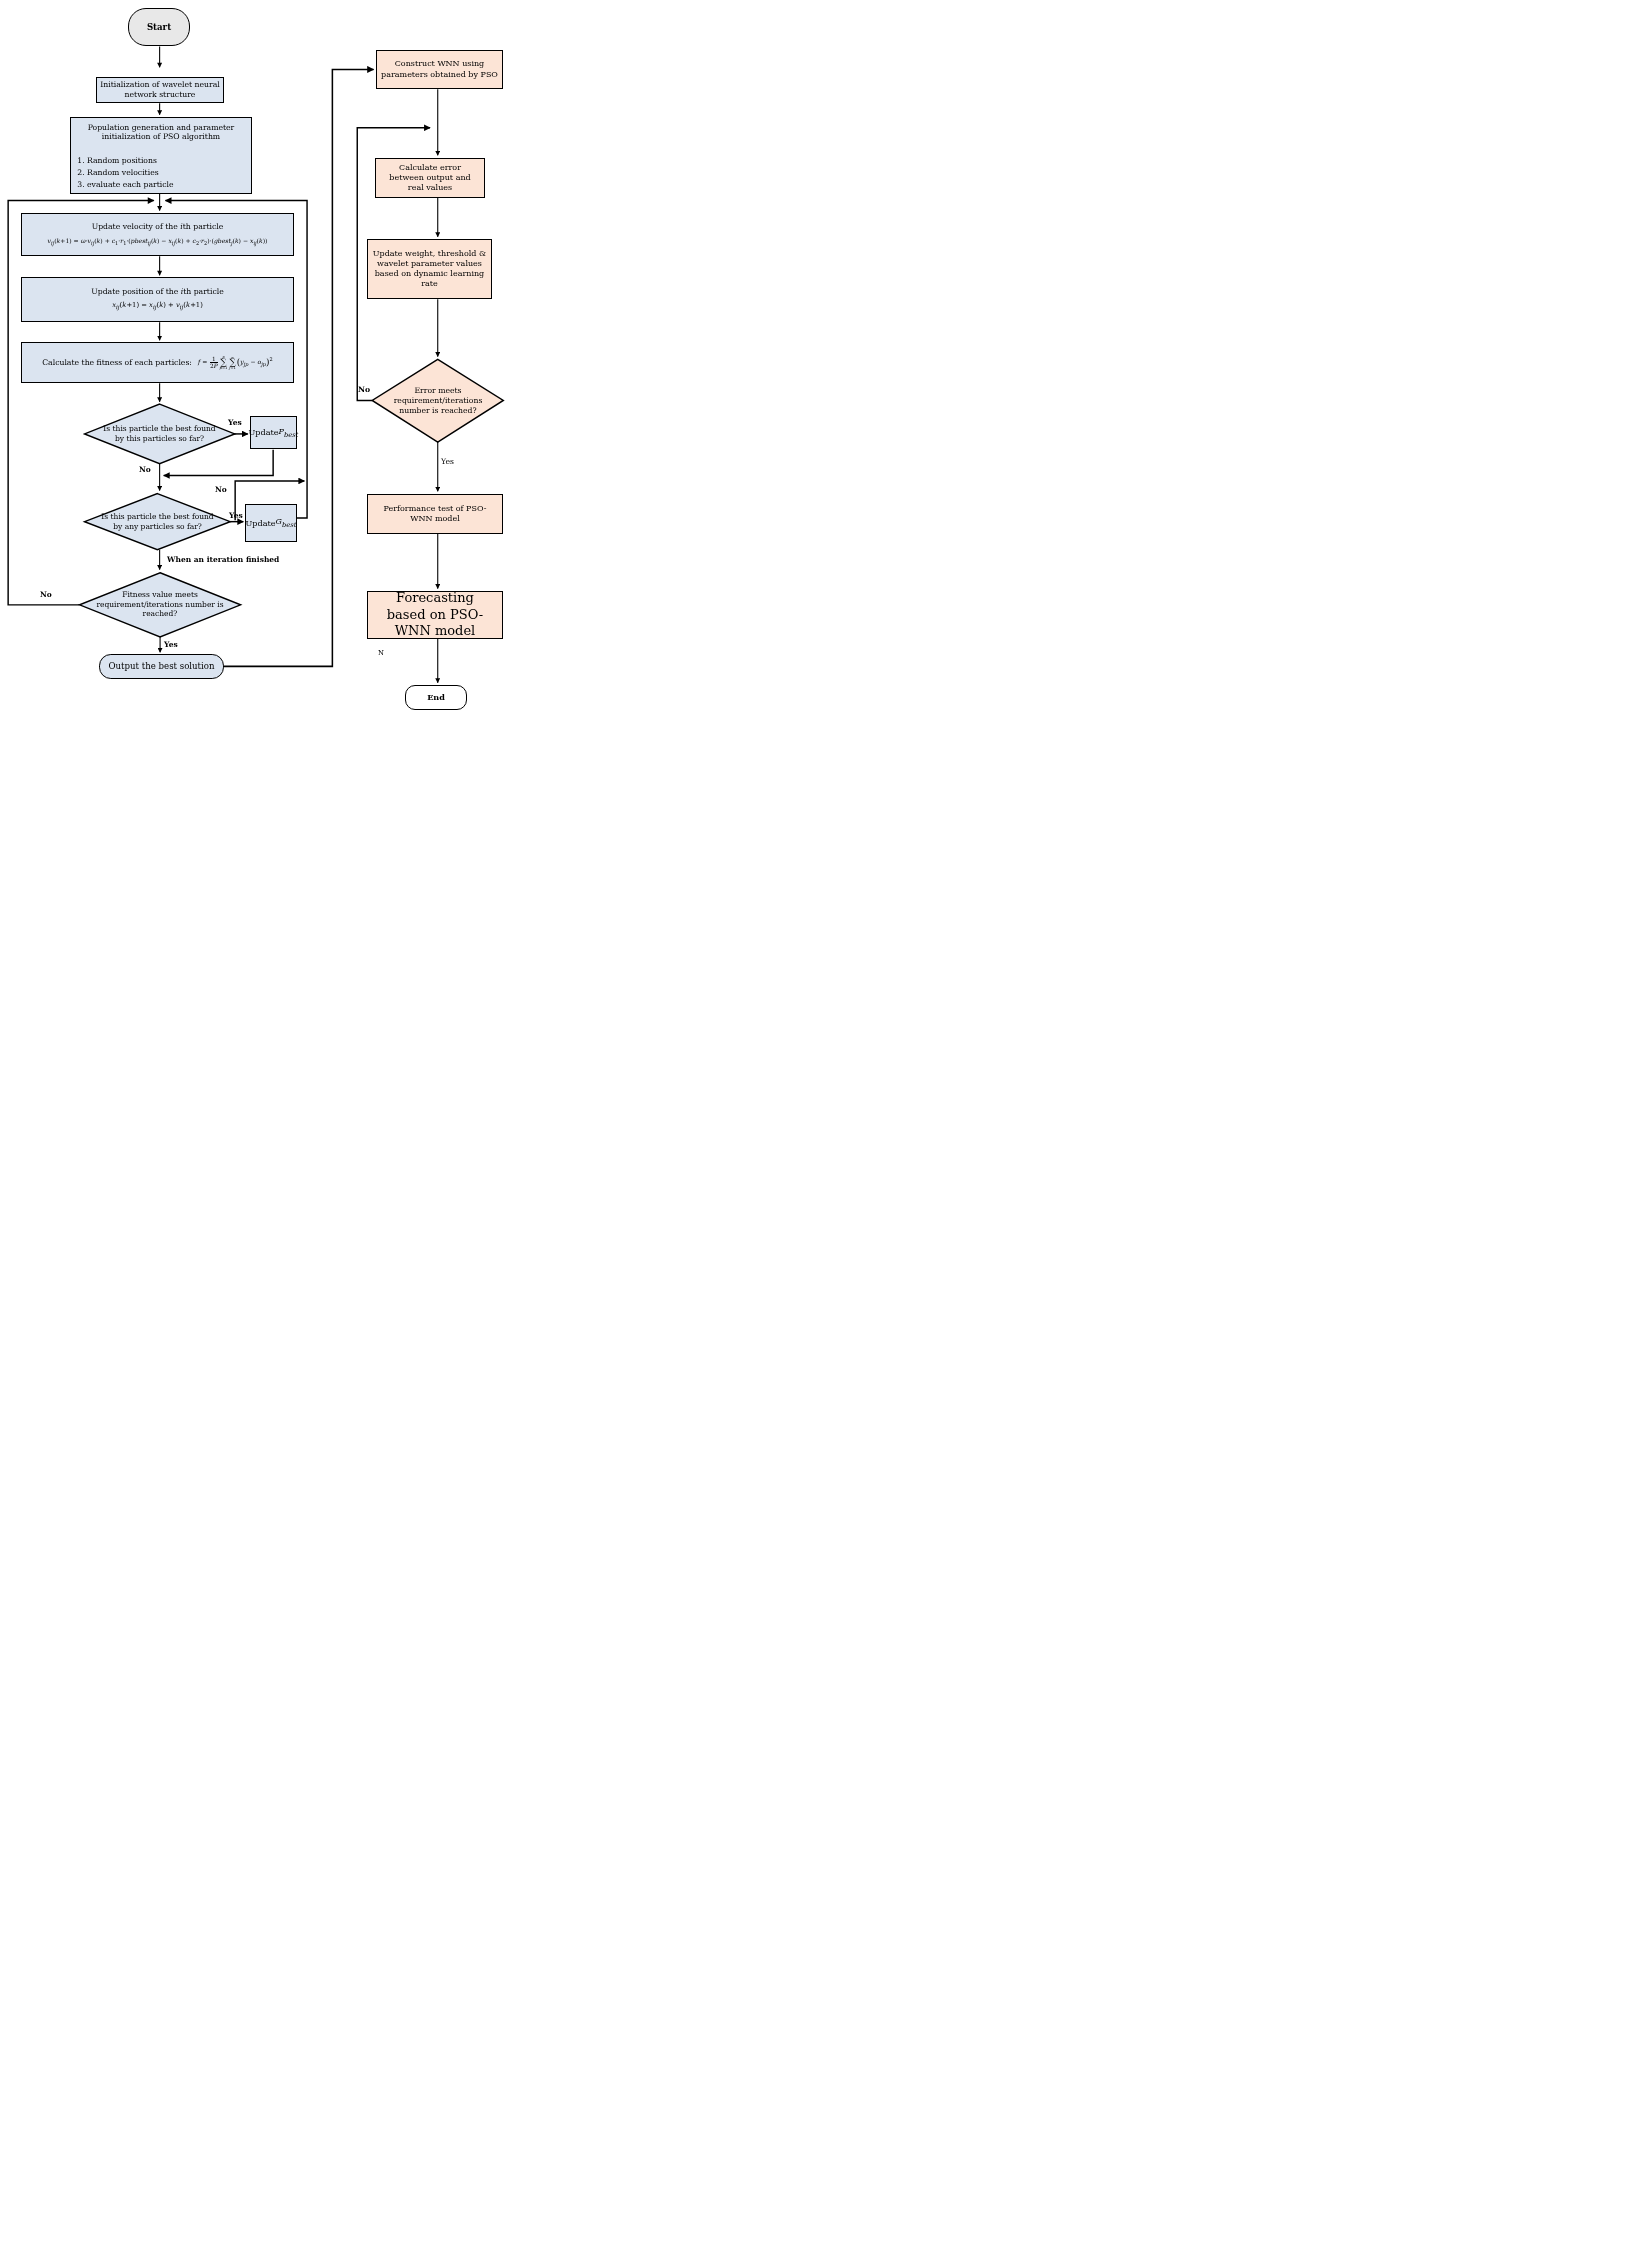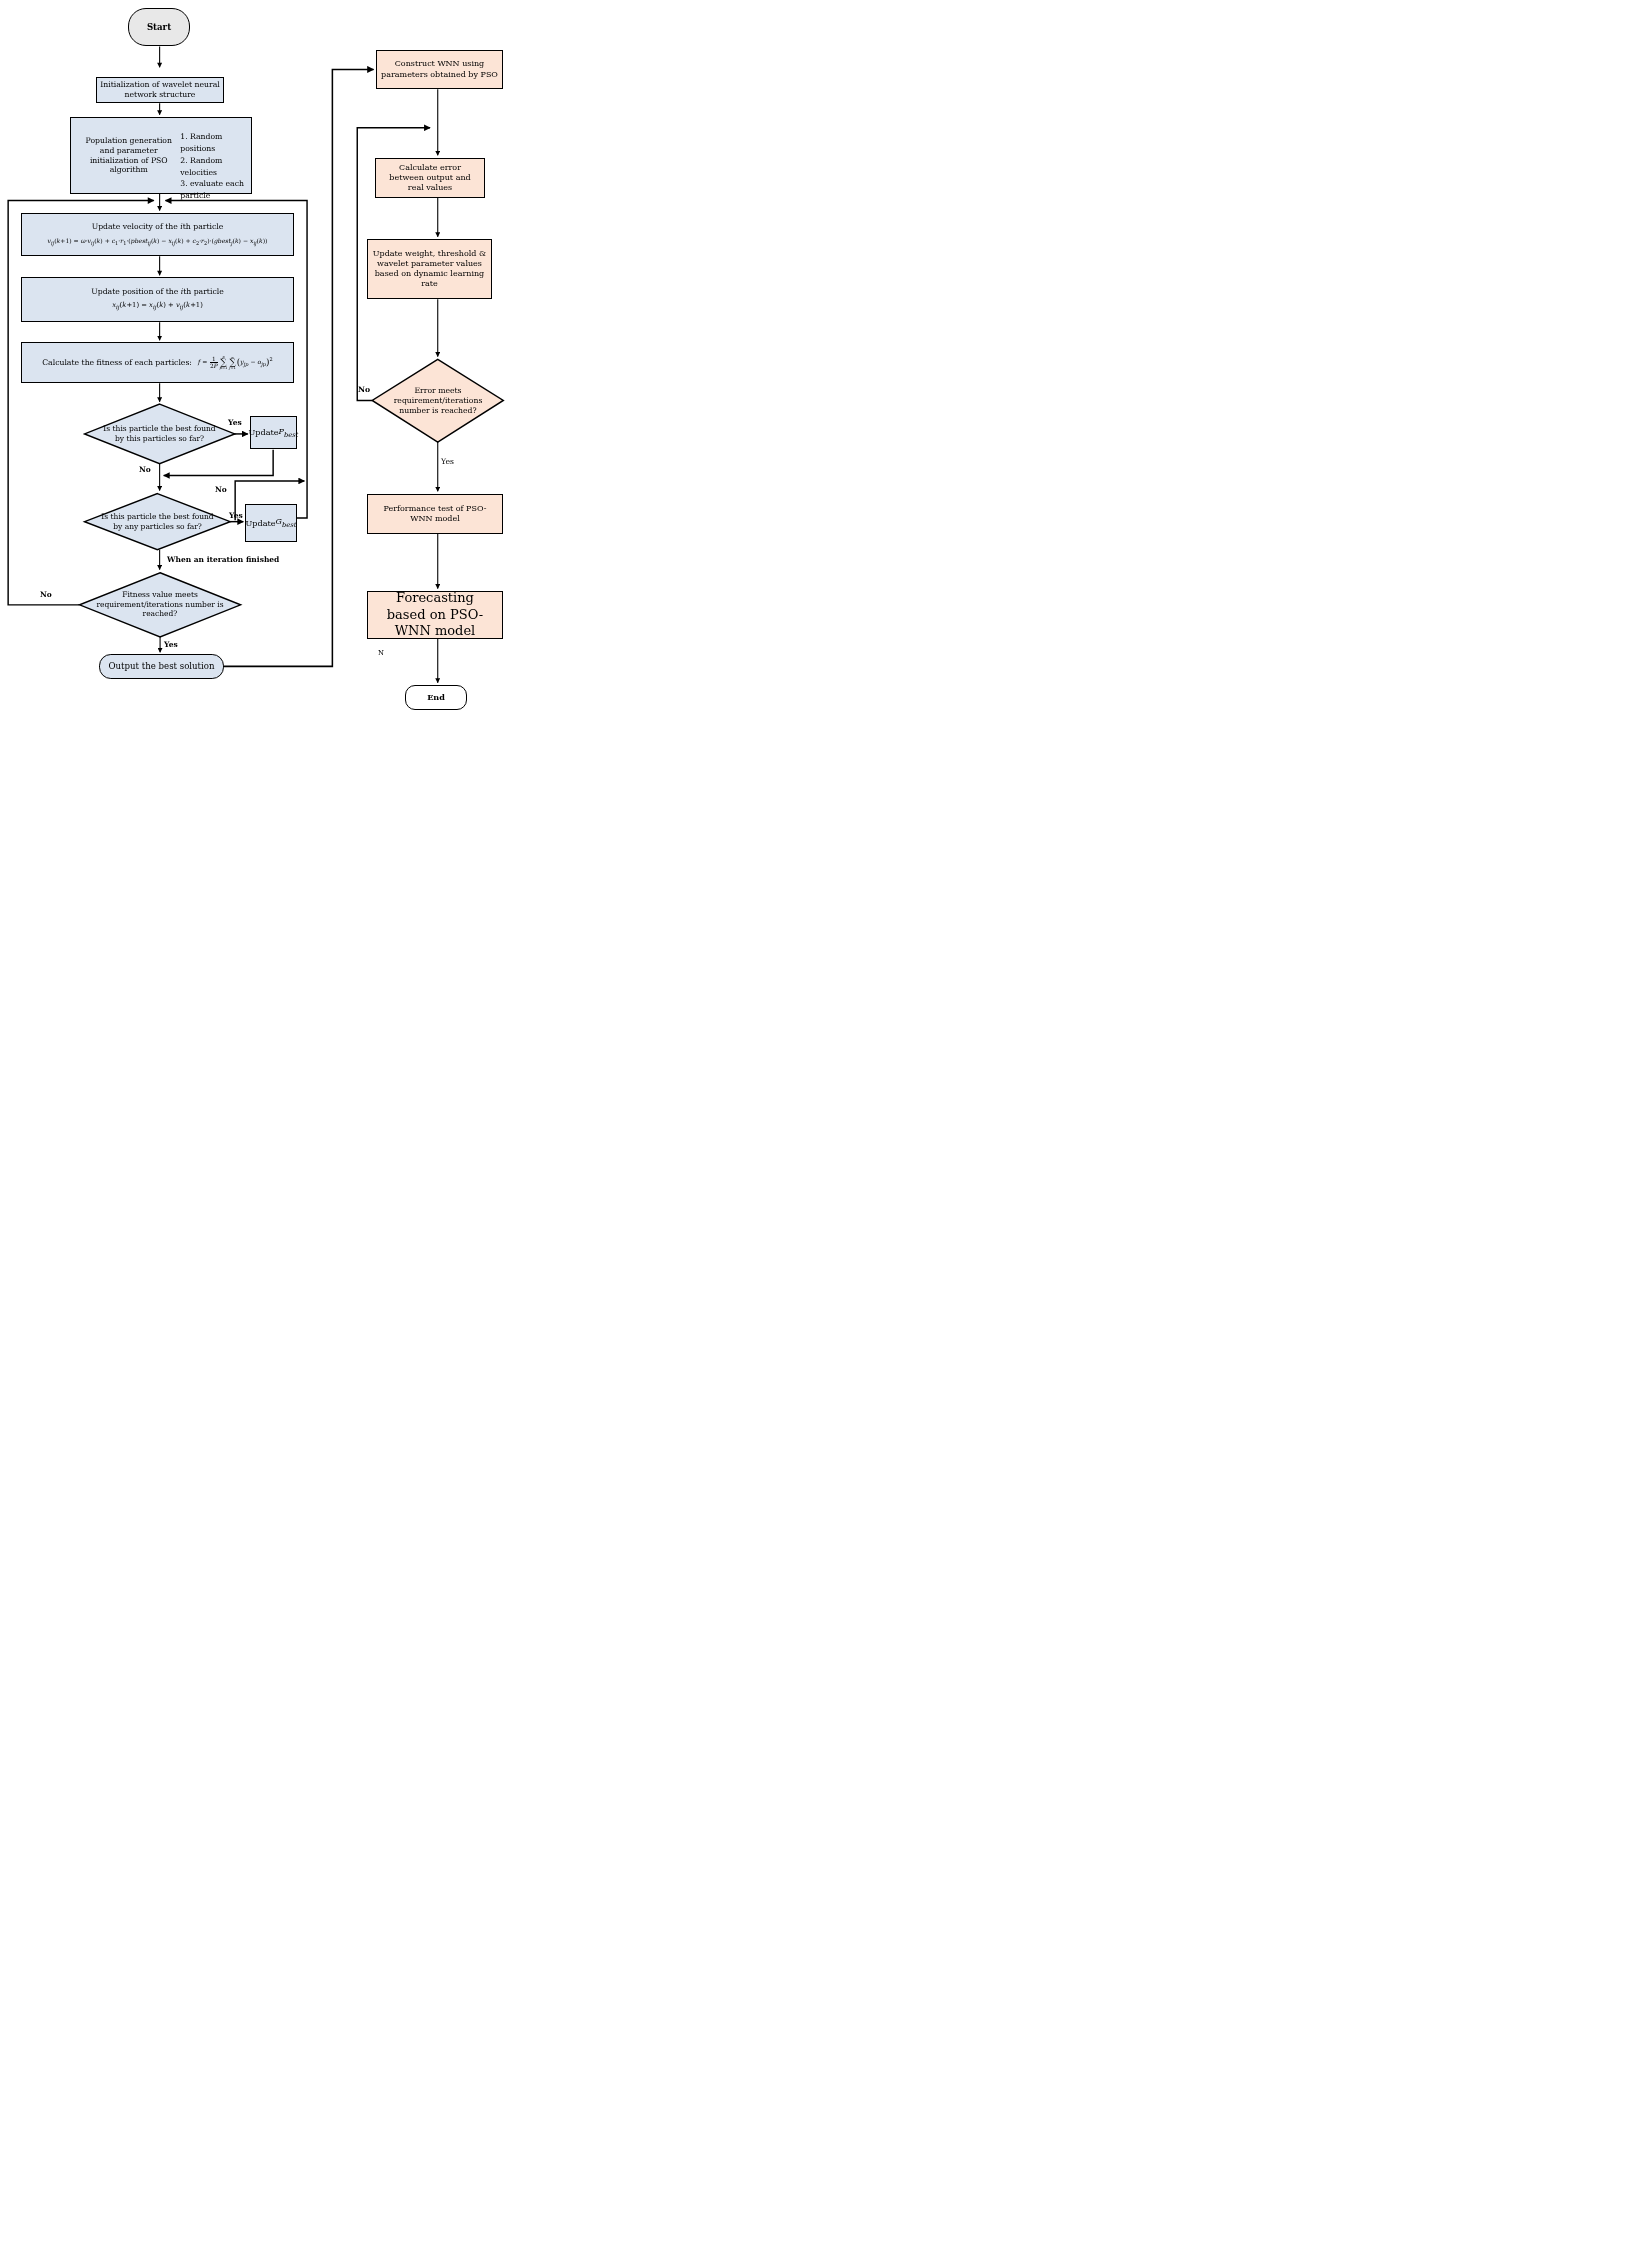--- a/index.html
+++ b/index.html
@@ -70,23 +70,23 @@
     <polygon points="353,893 519,959 353,1025 187,959" fill="#dbe4f0" stroke="#000" stroke-width="3.2"></polygon>
     <polygon points="348,1091 509,1153 348,1215 187,1153" fill="#dbe4f0" stroke="#000" stroke-width="3.2"></polygon>
     <polygon points="354,1266 532,1337 354,1408 176,1337" fill="#dbe4f0" stroke="#000" stroke-width="3.2"></polygon>
     <polygon points="968,794 1113,885 968,977 823,885" fill="#fce4d6" stroke="#000" stroke-width="3.2"></polygon>
   </svg>
 
   <div class="node stadium" style="left:128px;top:8.1px;width:62px;height:38px;background:#e8e8e8;font-size:8.6px;">Start</div>
 
   <div class="node" style="left:96px;top:77px;width:128px;height:26px;">Initialization of wavelet neural network structure</div>
 
-  <div class="node" style="left:70px;top:117px;width:182px;height:77px;justify-content:flex-start;padding:4.5px 6.3px;">
+  <div class="node" style="left:70px;top:117px;width:182px;height:77px;flex-direction:column;justify-content:flex-start;padding:4.5px 6.3px;">
     <div class="poptitle">Population generation and parameter initialization of PSO algorithm</div>
-    <div class="poplist" style="width:100%;margin-top:22px;">
+    <div class="poplist" style="width:100%;margin-top:13px;">
       <div>1. Random positions</div>
       <div>2. Random velocities</div>
       <div>3. evaluate each particle</div>
     </div>
   </div>
 
   <div class="node" style="left:21px;top:213px;width:273px;height:43px;flex-direction:column;padding:2.7px 1.8px;">
     <div class="vtitle">Update velocity of the <i>i</i>th particle</div>
     <div class="formula"><i>v<sub>ij</sub></i>(<i>k</i>+1) = <i>ω</i>·<i>v<sub>ij</sub></i>(<i>k</i>) + <i>c</i><sub>1</sub>·<i>r</i><sub>1</sub>·(<i>pbest<sub>ij</sub></i>(<i>k</i>) − <i>x<sub>ij</sub></i>(<i>k</i>) + <i>c</i><sub>2</sub>·<i>r</i><sub>2</sub>)·(<i>gbest<sub>j</sub></i>(<i>k</i>) − <i>x<sub>ij</sub></i>(<i>k</i>))</div>
   </div>

